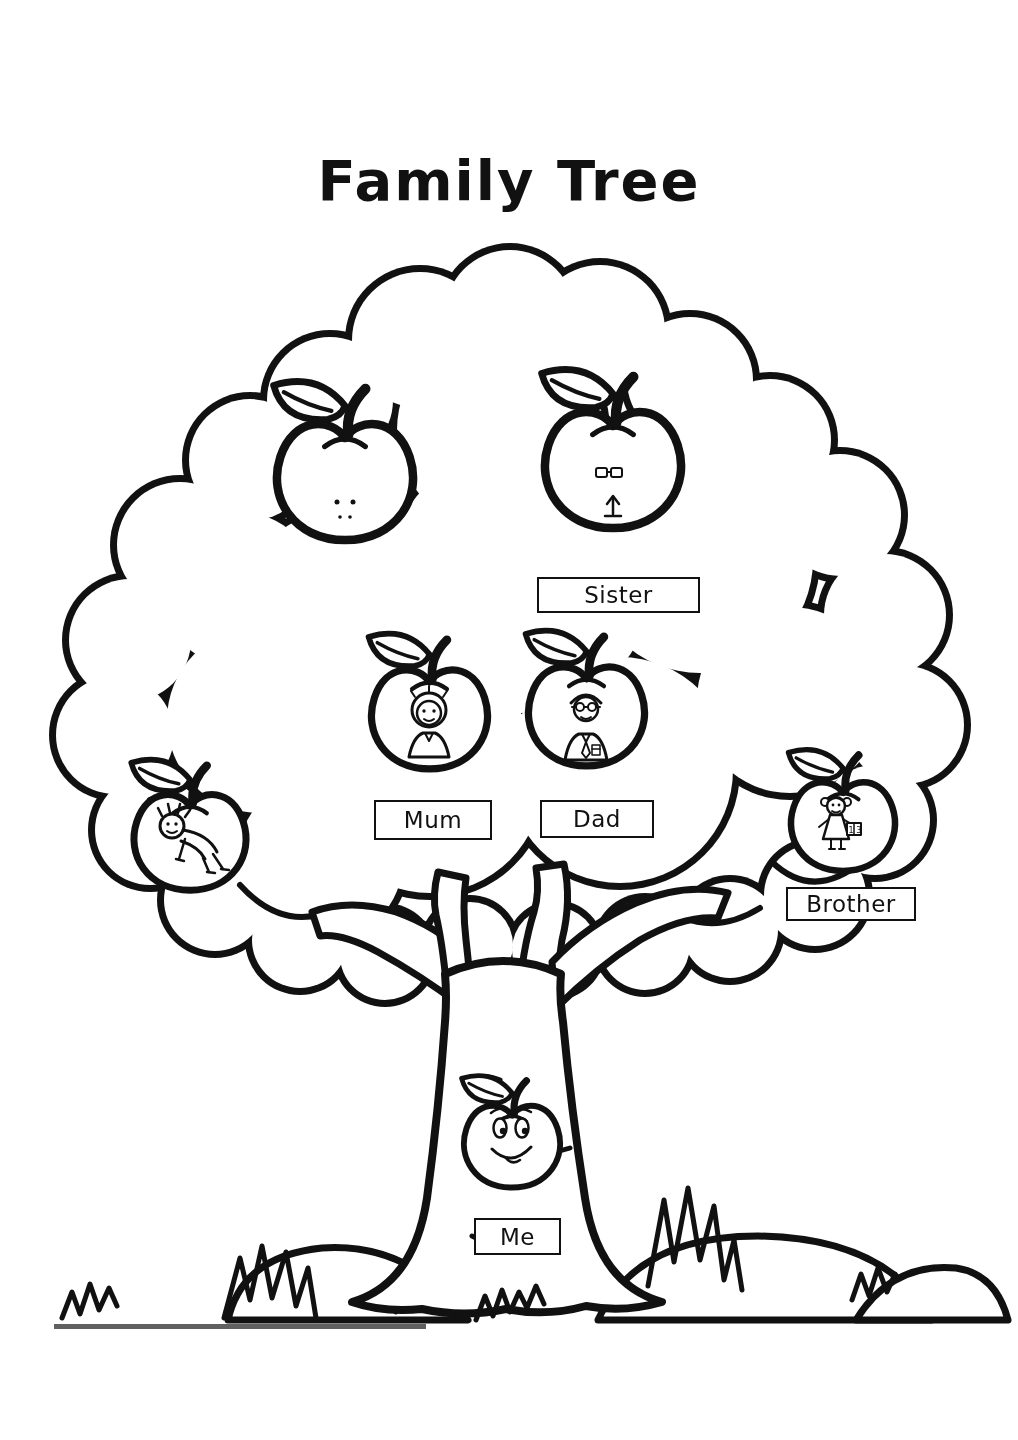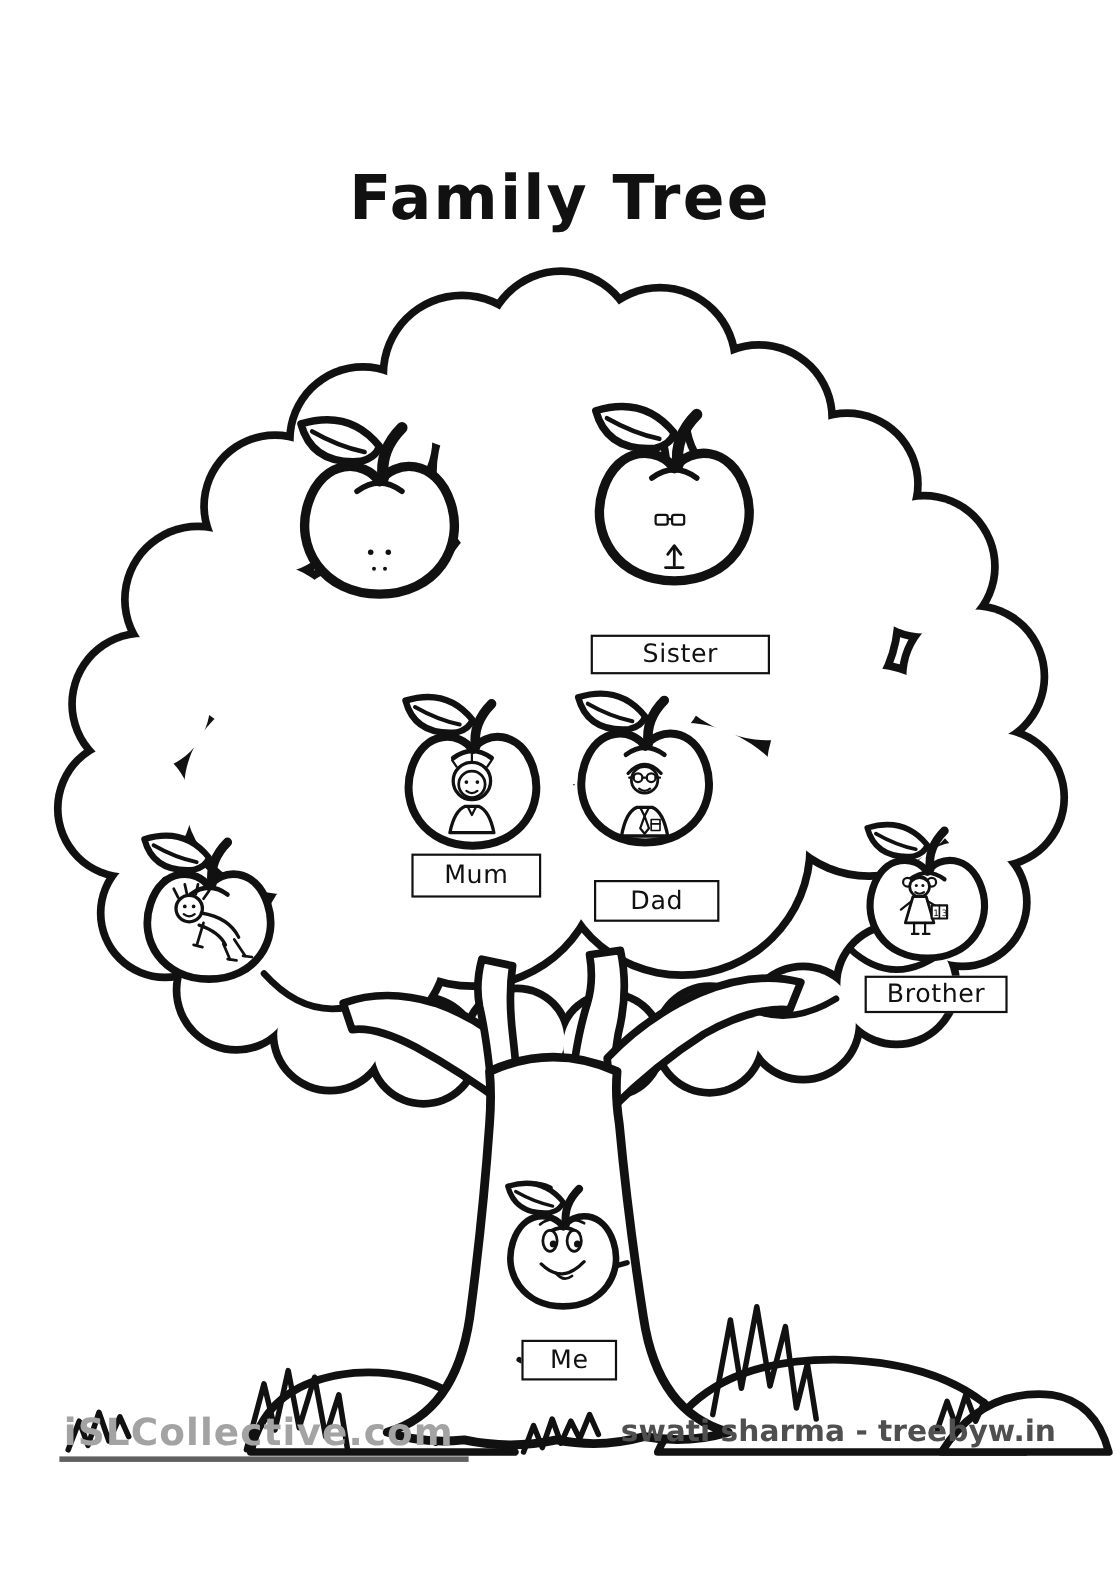--- a/index.html
+++ b/index.html
@@ -285,22 +285,20 @@
         <ellipse class="shape" stroke-width="2.5" cx="522" cy="1128" rx="6.5" ry="9.5"></ellipse>
         <circle class="blk" cx="503" cy="1131" r="3.2"></circle>
           <circle class="blk" cx="525" cy="1131" r="3.2"></circle>
         <path class="ln" stroke-width="3" d="M492 1149 Q511 1168 531 1147"></path>
         <path class="ln" stroke-width="2.5" d="M505 1157 q7 9 15 3"></path>
       </g>
     </g>
   </svg>
 
   <div class="tag" style="left:537px;top:577px;width:163px;height:36px">Sister</div>
-  <div class="tag" style="left:374px;top:776px;width:118px;height:40px">Mum</div>
+  <div class="tag" style="left:374px;top:800px;width:118px;height:40px">Mum</div>
   <div class="tag" style="left:540px;top:800px;width:114px;height:38px">Dad</div>
   <div class="tag" style="left:786px;top:887px;width:130px;height:34px">Brother</div>
   <div class="tag" style="left:474px;top:1218px;width:87px;height:37px">Me</div>
 
-  <div class="wm">iSLCollective.com</div>
   <div class="wm-underline"></div>
-  <div class="credit">swati sharma - treebyw.in</div>
 
 </div>
 
 </body></html>

